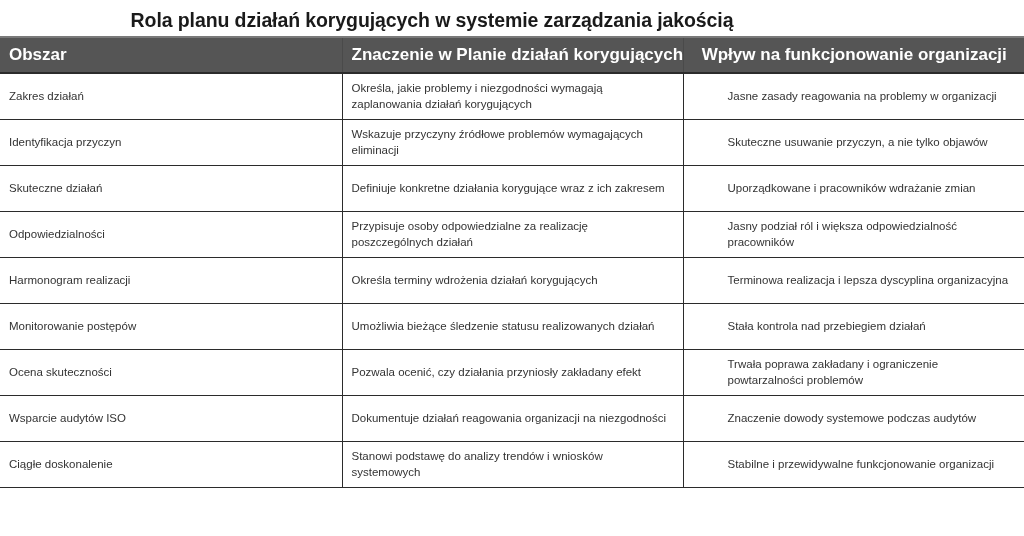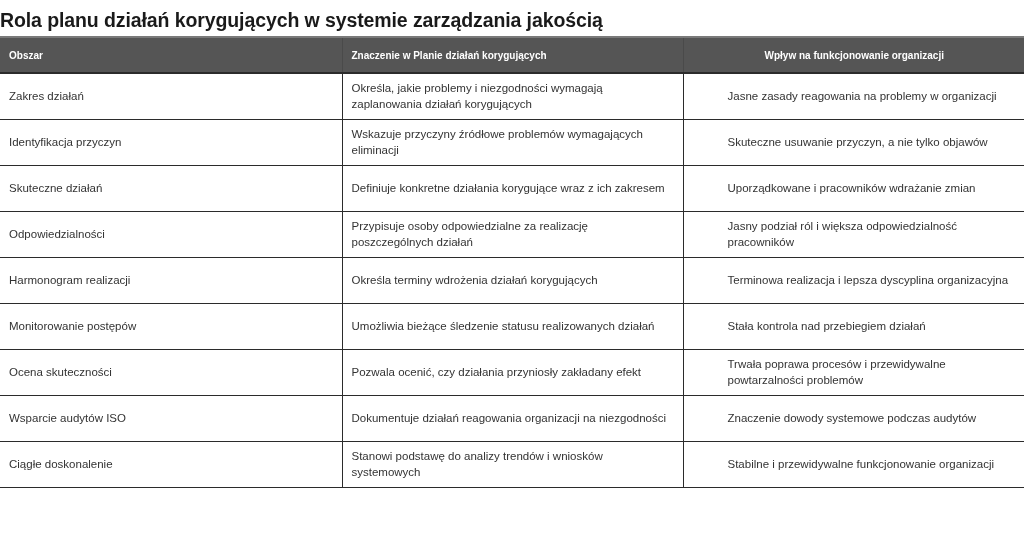--- a/index.html
+++ b/index.html
@@ -22,21 +22,21 @@
     position: relative;
     background: #ffffff;
     overflow: hidden;
   }
 
   
   .page-title {
     width: 864px;
     height: 36px;
     line-height: 32px;
-    text-align: left;
+    text-align: center;
     font-size: 19.5px;
     font-weight: bold;
     color: #1a1a1a;
     letter-spacing: -0.1px;
     padding-top: 4px;
     white-space: nowrap;
   }
 
   
   .data-table {
@@ -52,21 +52,21 @@
 
   
   .data-table thead tr {
     background: #555555;
   }
 
   .data-table thead th {
     height: 36px;
     background: #555555;
     color: #ffffff;
-    font-size: 10px;
+    font-size: 17px;
     font-weight: bold;
     text-align: left;
     vertical-align: middle;
     padding: 0 8px 0 9px;
     border-right: 1px solid #4a4a4a;
     border-bottom: 2px solid #2b2b2b;
     white-space: nowrap;
   }
   .data-table thead th:last-child { border-right: none; text-align: center; }
 
@@ -180,21 +180,21 @@
           </td>
         </tr>
         <tr>
           <td>
             <span class="cell-text">Ocena skuteczności</span>
           </td>
           <td>
             <span class="cell-text">Pozwala ocenić, czy działania przyniosły zakładany efekt</span>
           </td>
           <td>
-            <span class="cell-text">Trwała poprawa procesów i przewidywalne powtarzalności problemów</span>
+            <span class="cell-text">Trwała poprawa zakładany i ograniczenie powtarzalności problemów</span>
           </td>
         </tr>
         <tr>
           <td>
             <span class="cell-text">Wsparcie audytów ISO</span>
           </td>
           <td>
             <span class="cell-text">Dokumentuje działań reagowania organizacji na niezgodności</span>
           </td>
           <td>

